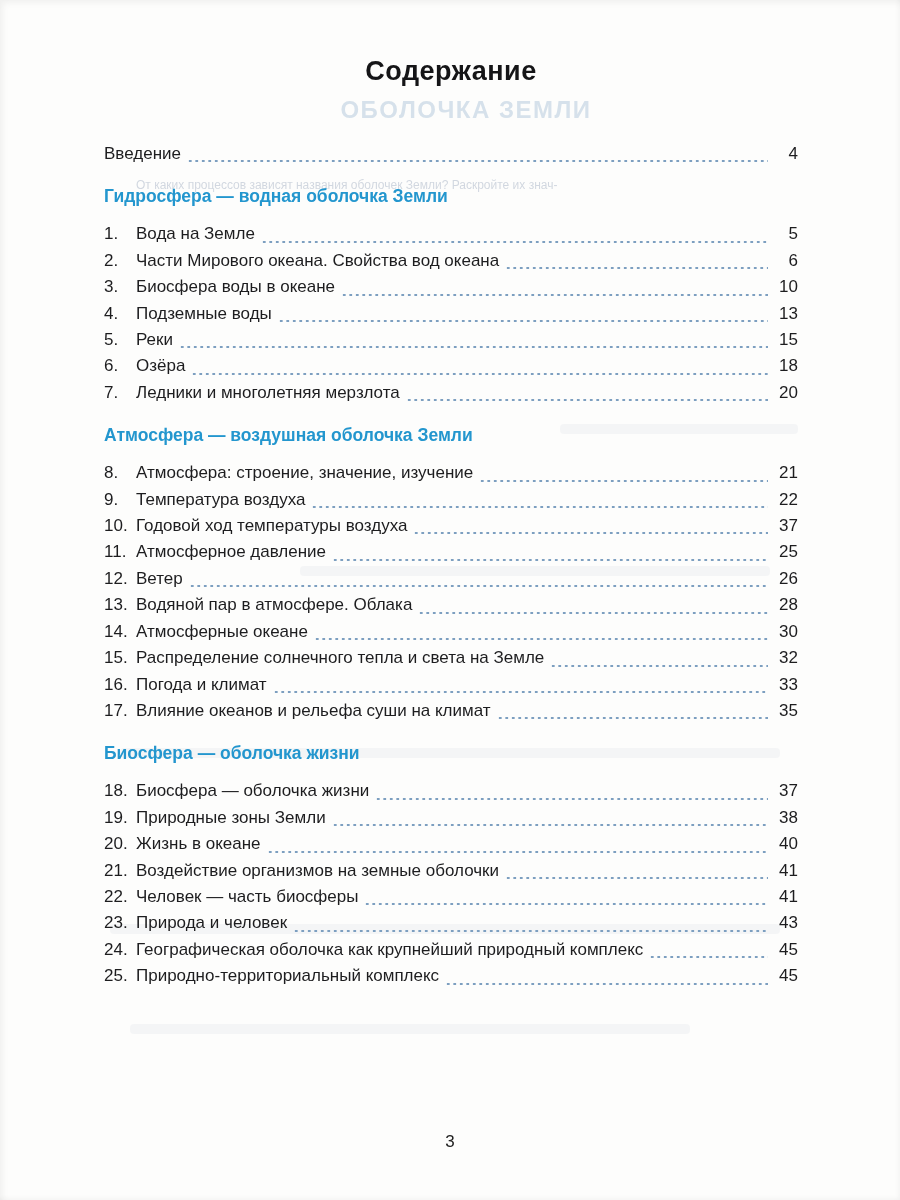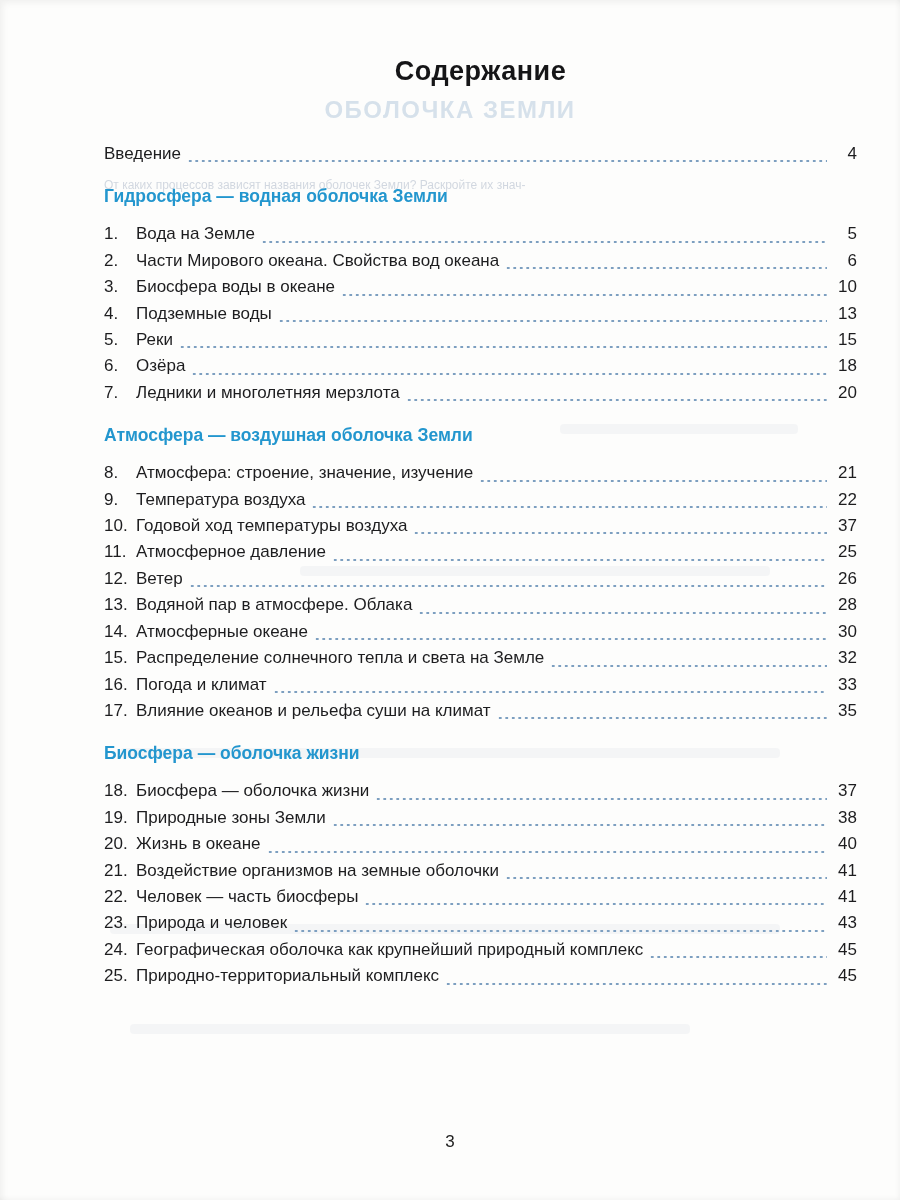--- a/index.html
+++ b/index.html
@@ -13,21 +13,21 @@
     height: 1200px;
     background: #fdfdfc;
     overflow: hidden;
     font-family: "Liberation Sans", "DejaVu Sans", sans-serif;
     color: #1d1d1f;
     box-shadow: inset 3px 3px 6px rgba(0,0,0,0.05), inset -2px -2px 4px rgba(0,0,0,0.03);
   }
   .content {
     position: relative;
     z-index: 2;
-    padding: 56px 43px 0 104px;
+    padding: 56px 102px 0 104px;
   }
   .toc-title {
     text-align: center;
     font-size: 27px;
     font-weight: bold;
     letter-spacing: 0.5px;
     margin: 0 0 54px 0;
     color: #151517;
   }
   .toc-row {
@@ -82,20 +82,21 @@
   }
   
   .ghost {
     position: absolute;
     left: 0;
     right: 0;
     z-index: 1;
     pointer-events: none;
     -webkit-user-select: none;
     user-select: none;
+    padding-left: 32px;
   }
   .ghost-heading {
     top: 96px;
     text-align: center;
     font-weight: bold;
     font-size: 24px;
     letter-spacing: 1.5px;
     color: rgba(106, 148, 187, 0.26);
   }
   .ghost-paragraph {

